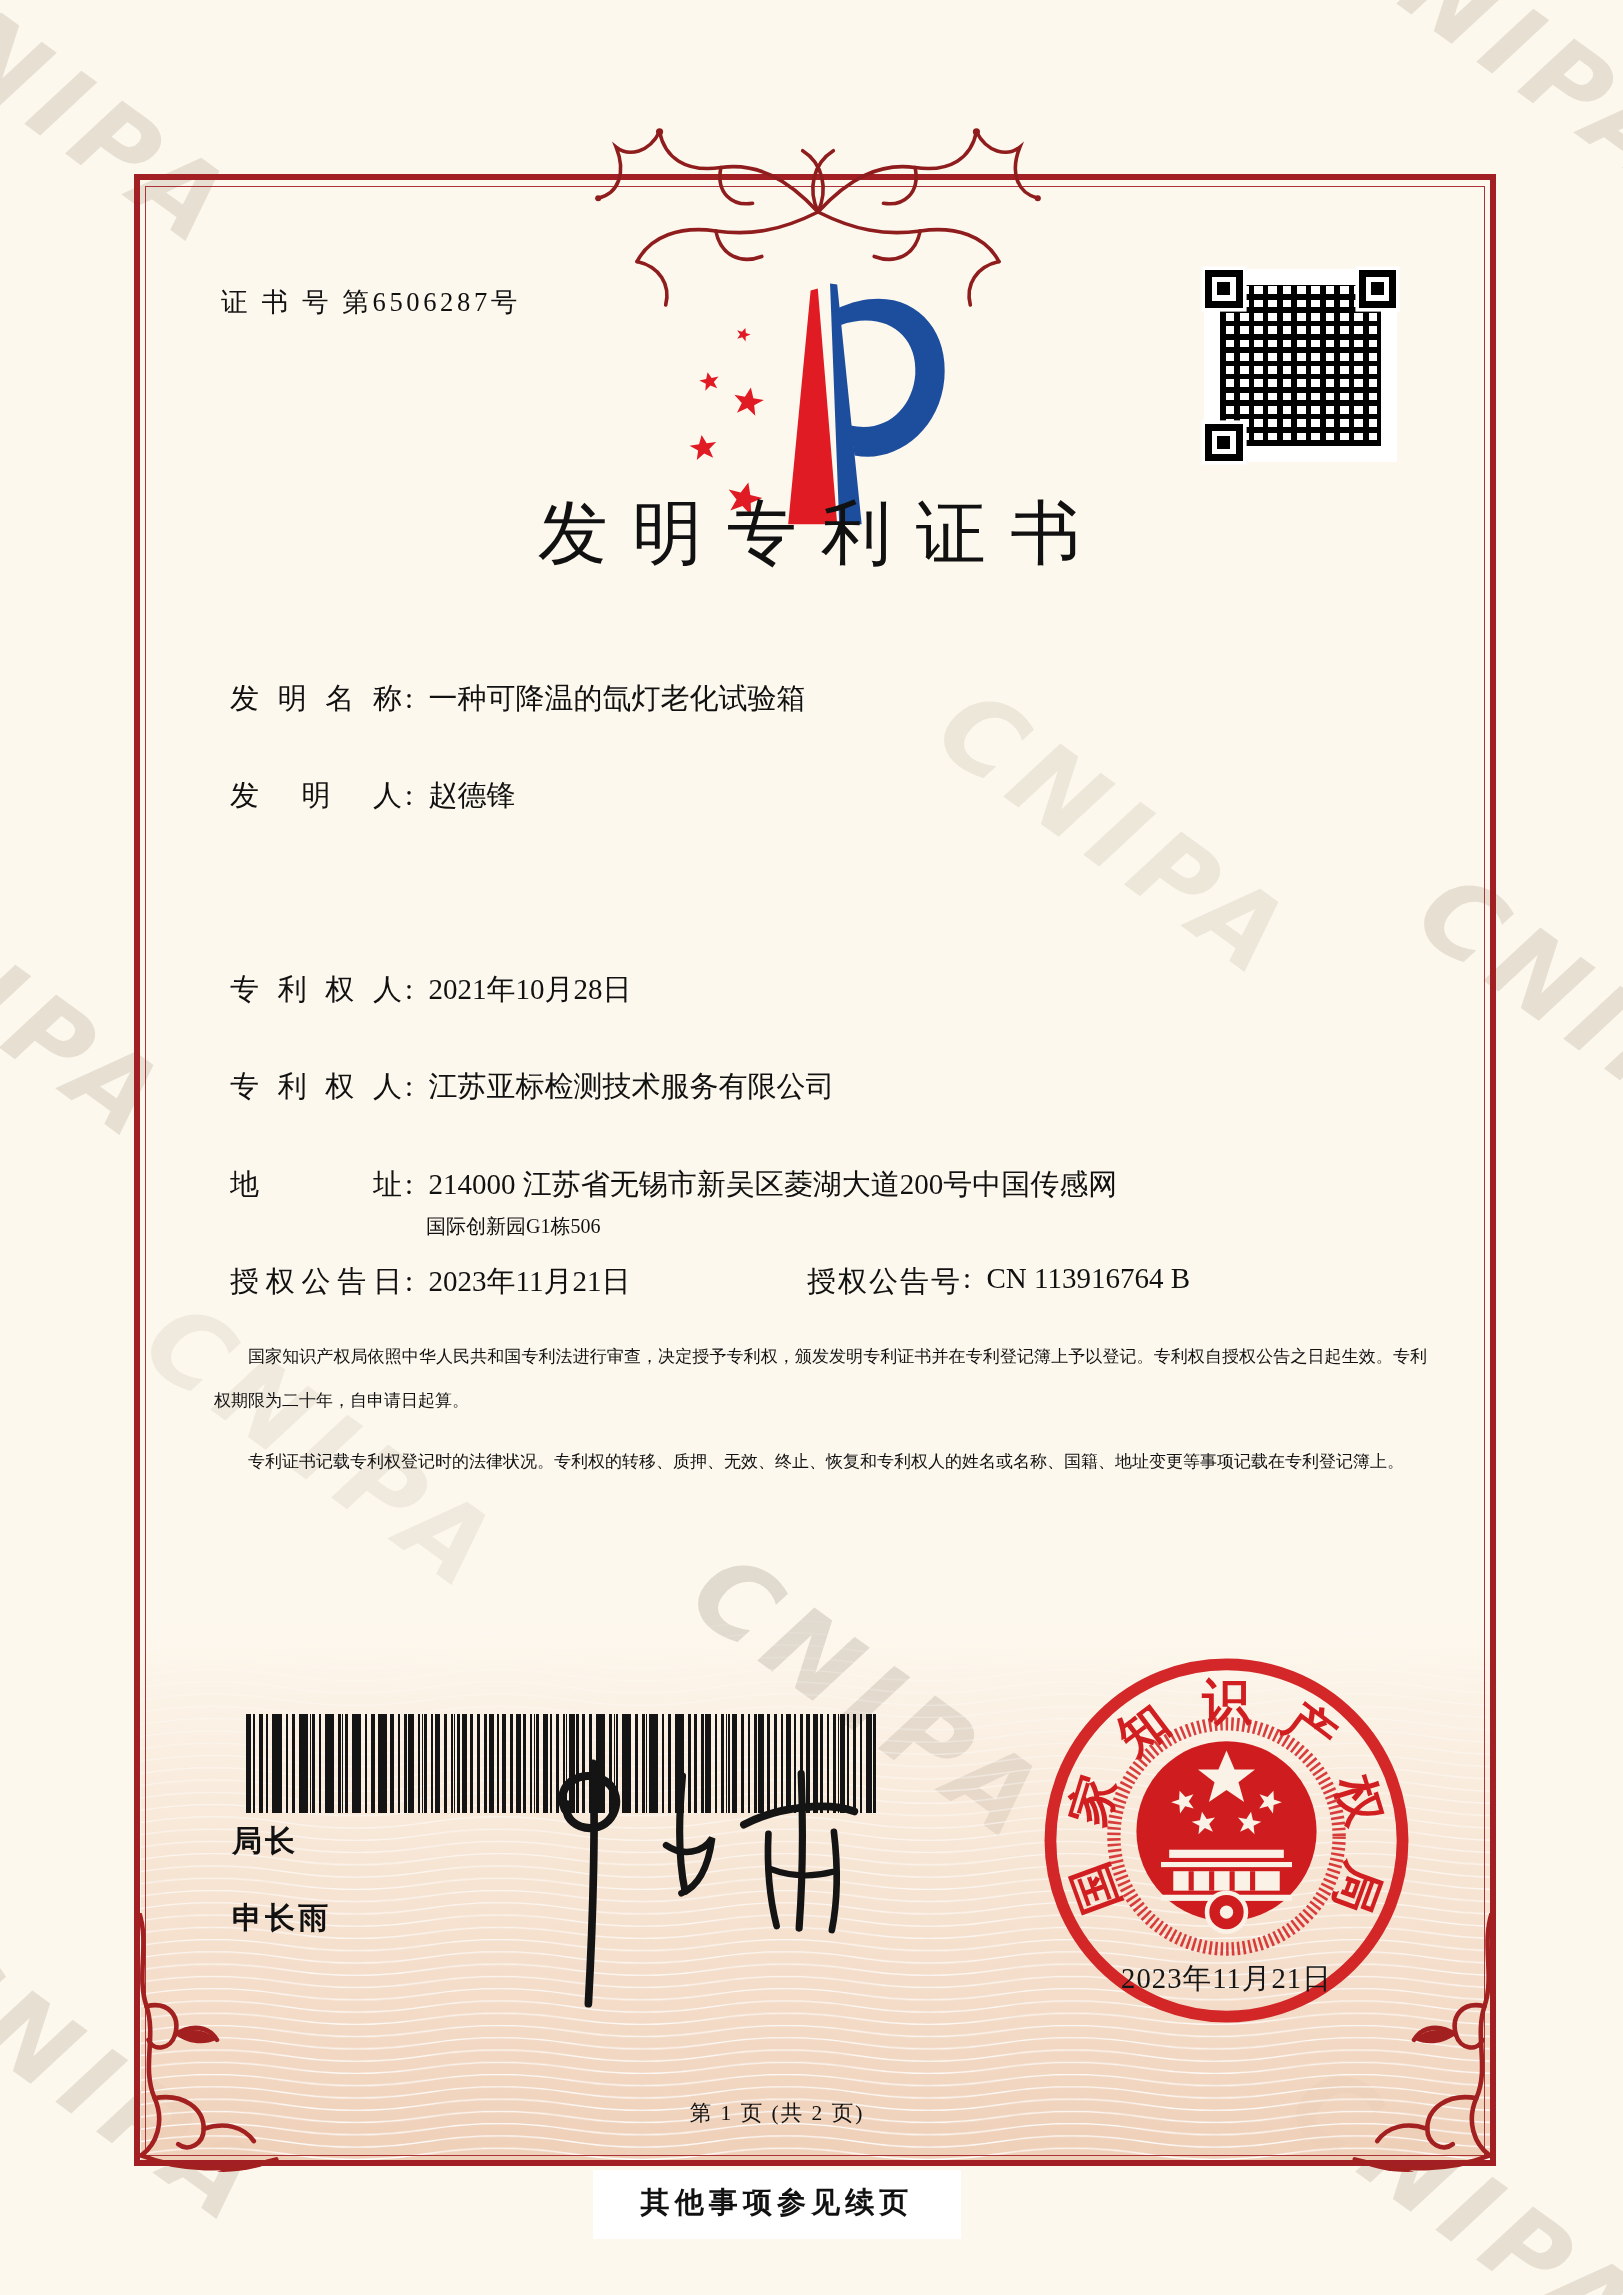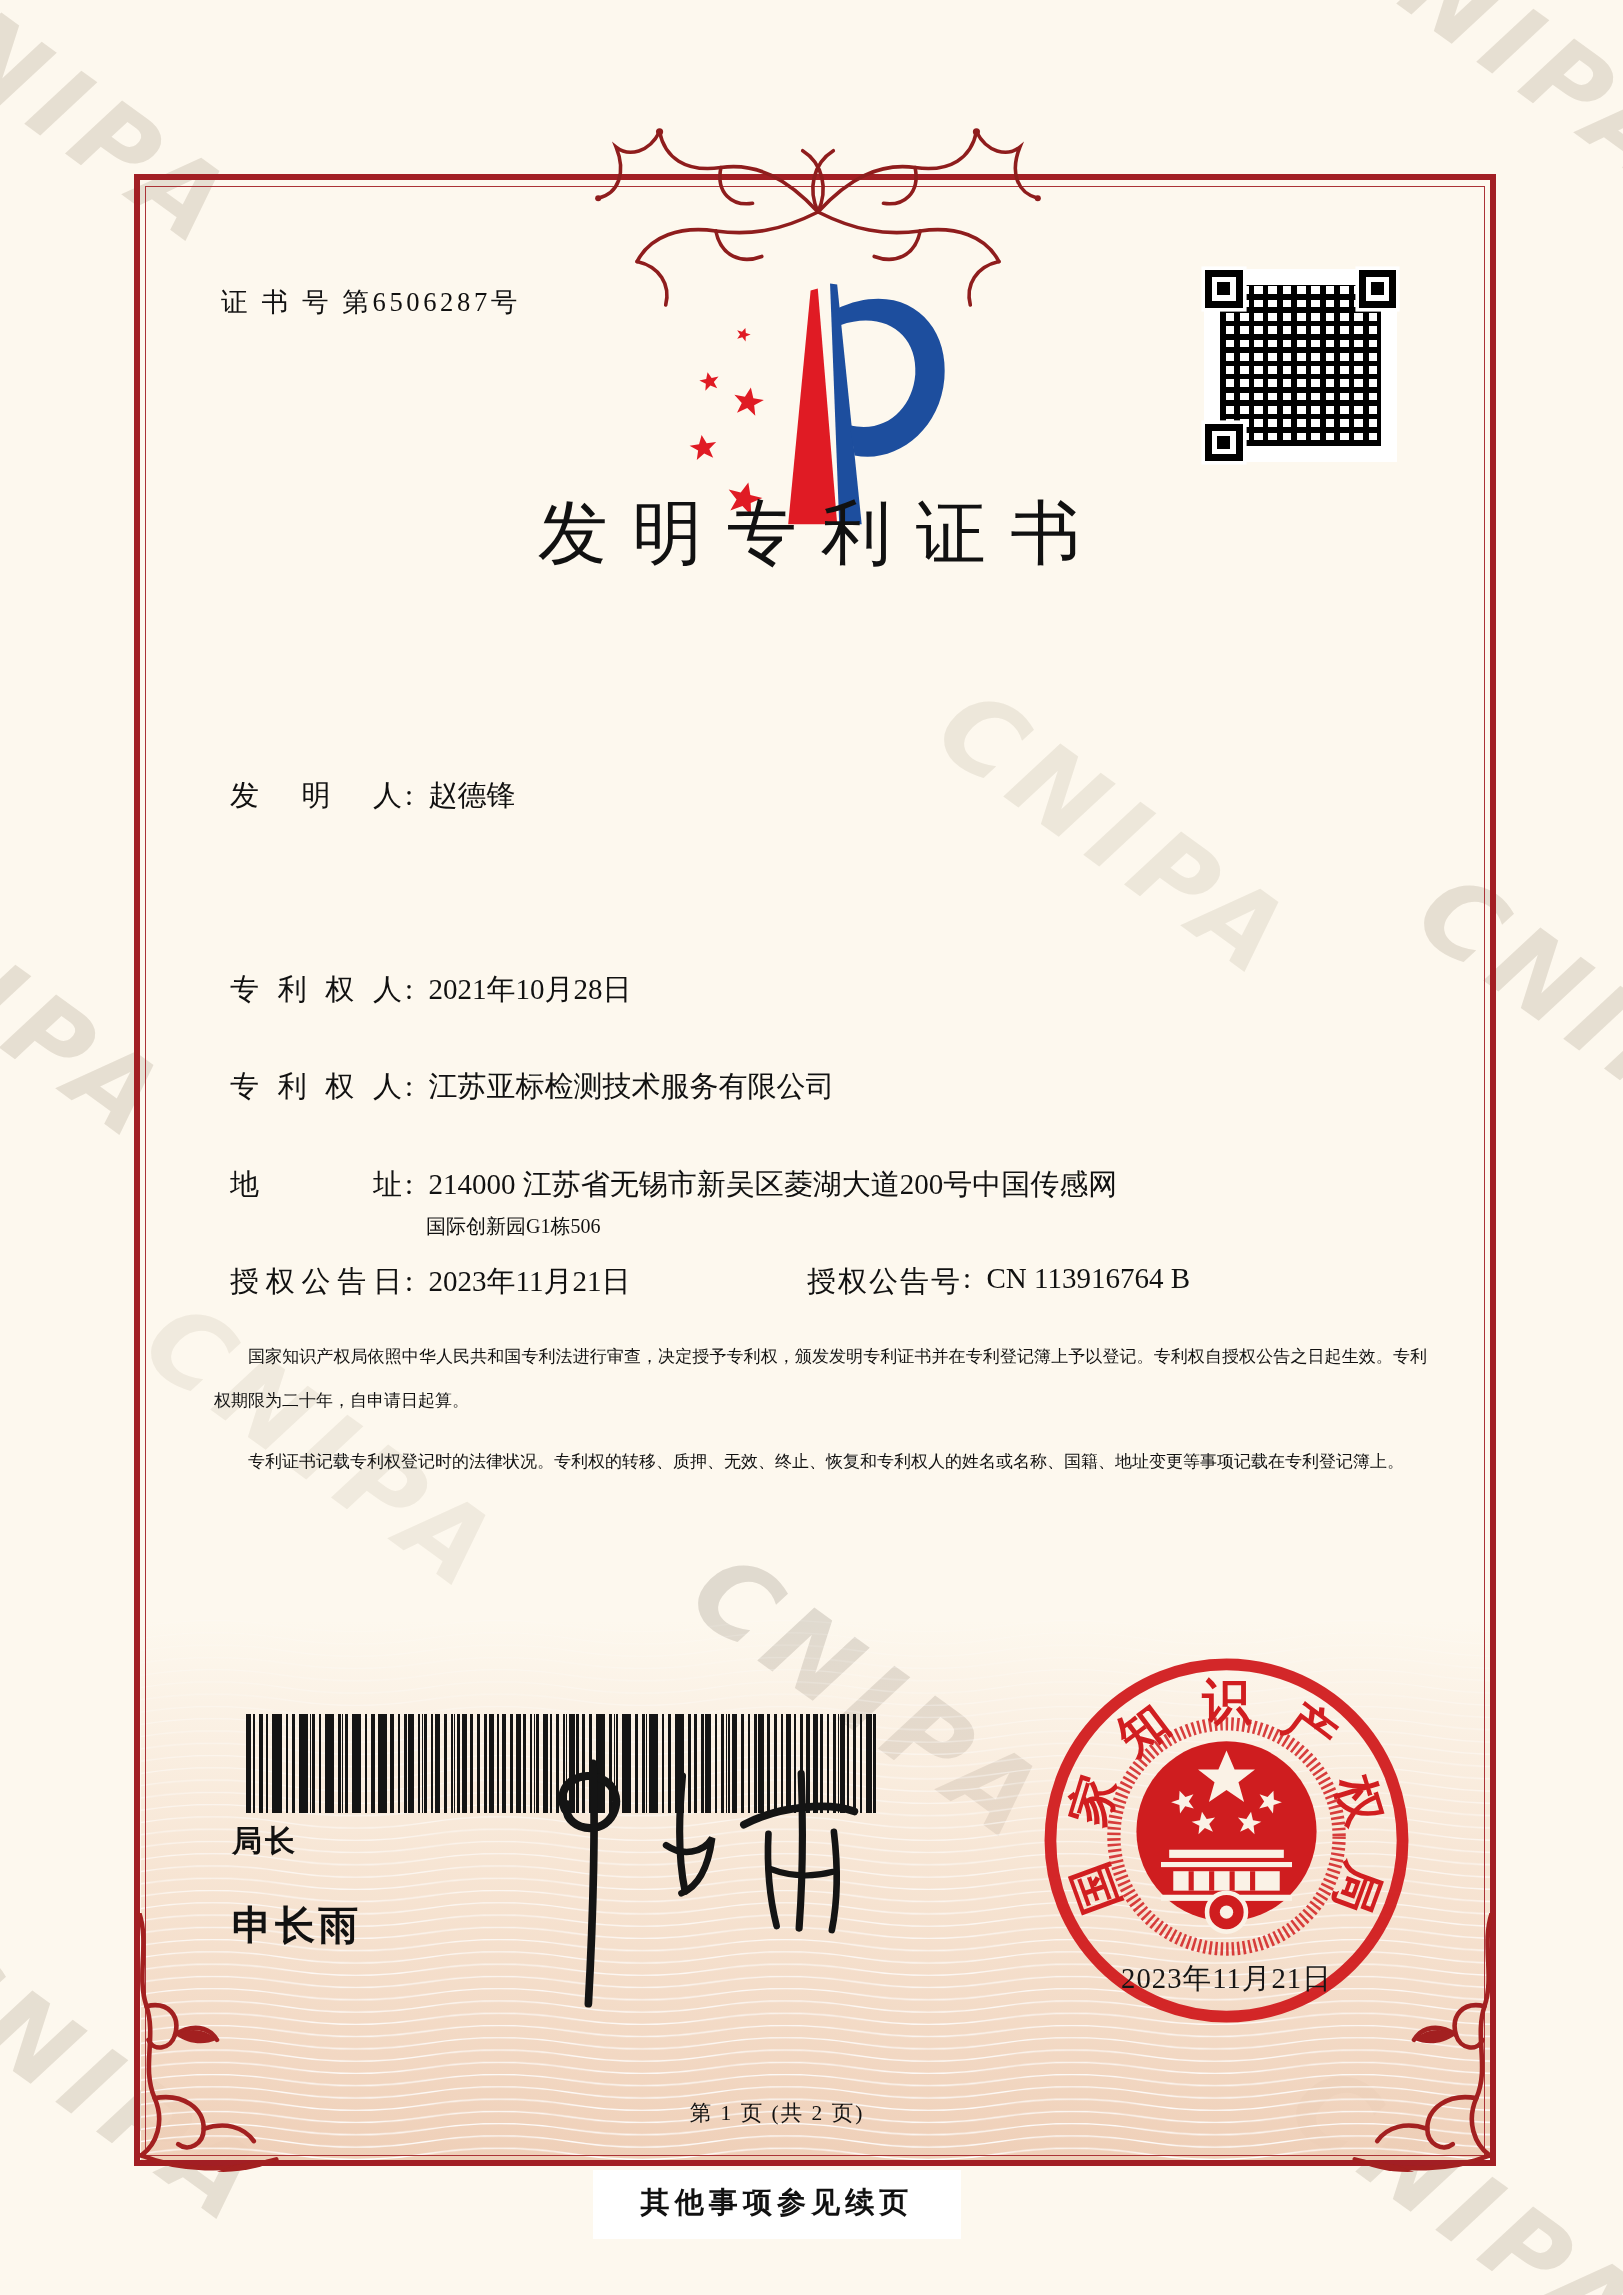--- a/index.html
+++ b/index.html
@@ -39,21 +39,21 @@
   .bodytext{position:absolute;left:214px;top:1335px;width:1213px;font-size:17px;line-height:44px;
       text-align:justify;z-index:5;}
   .bodytext p{margin:0 0 17.4px 0;text-indent:2em;}
   
   .barcode{position:absolute;left:246px;top:1714px;width:630px;height:99px;z-index:5;
       background-image:repeating-linear-gradient(90deg,#141414 0 2.6px,transparent 2.6px 6.6px),
                        repeating-linear-gradient(90deg,#141414 0 1.5px,transparent 1.5px 16px),
                        repeating-linear-gradient(90deg,#141414 0 4.6px,transparent 4.6px 27px);}
   .pos-label{position:absolute;left:232px;top:1821px;font-size:30px;font-weight:bold;z-index:6;
       font-family:"Liberation Sans","DejaVu Sans",sans-serif;letter-spacing:3.1px;}
-  .dir-name{position:absolute;left:232px;top:1898px;font-size:40px;font-weight:bold;z-index:6;
+  .dir-name{position:absolute;left:232px;top:1898px;font-size:30px;font-weight:bold;z-index:6;
       font-family:"Liberation Sans","DejaVu Sans",sans-serif;letter-spacing:3.1px;}
   .sig{position:absolute;left:488px;top:1748px;z-index:6;}
   .seal{position:absolute;left:1032px;top:1646px;z-index:6;}
   .pagefoot{position:absolute;left:0;top:2098px;width:1554px;text-align:center;font-size:21.5px;z-index:5;letter-spacing:2px;}
   .contnote{position:absolute;left:593px;top:2170px;width:368px;background:#ffffff;z-index:5;
       text-align:center;padding:13.3px 0 15.3px 0;}
   .contnote span{font-size:29px;font-weight:bold;letter-spacing:5.1px;}
 </style>
 </head>
 <body>
@@ -156,20 +156,23 @@
 
   <div class="qrbox">
     <div class="qrpat"></div>
     <div class="finder f-tl"></div>
     <div class="finder f-tr"></div>
     <div class="finder f-bl"></div>
   </div>
 
   <div class="title">发明专利证书</div>
 
+  <div class="frow" style="top:679px;">
+    <span class="flabel">发明名称</span><span class="fcolon">:</span><span class="fvalue">一种可降温的氙灯老化试验箱</span>
+  </div>
   <div class="frow" style="top:776px;">
     <span class="flabel">发明人</span><span class="fcolon">:</span><span class="fvalue">赵德锋</span>
   </div>
   <div class="frow" style="top:970px;">
     <span class="flabel">专利权人</span><span class="fcolon">:</span><span class="fvalue">2021年10月28日</span>
   </div>
   <div class="frow" style="top:1067px;">
     <span class="flabel">专利权人</span><span class="fcolon">:</span><span class="fvalue">江苏亚标检测技术服务有限公司</span>
   </div>
   <div class="frow" style="top:1165px;">

